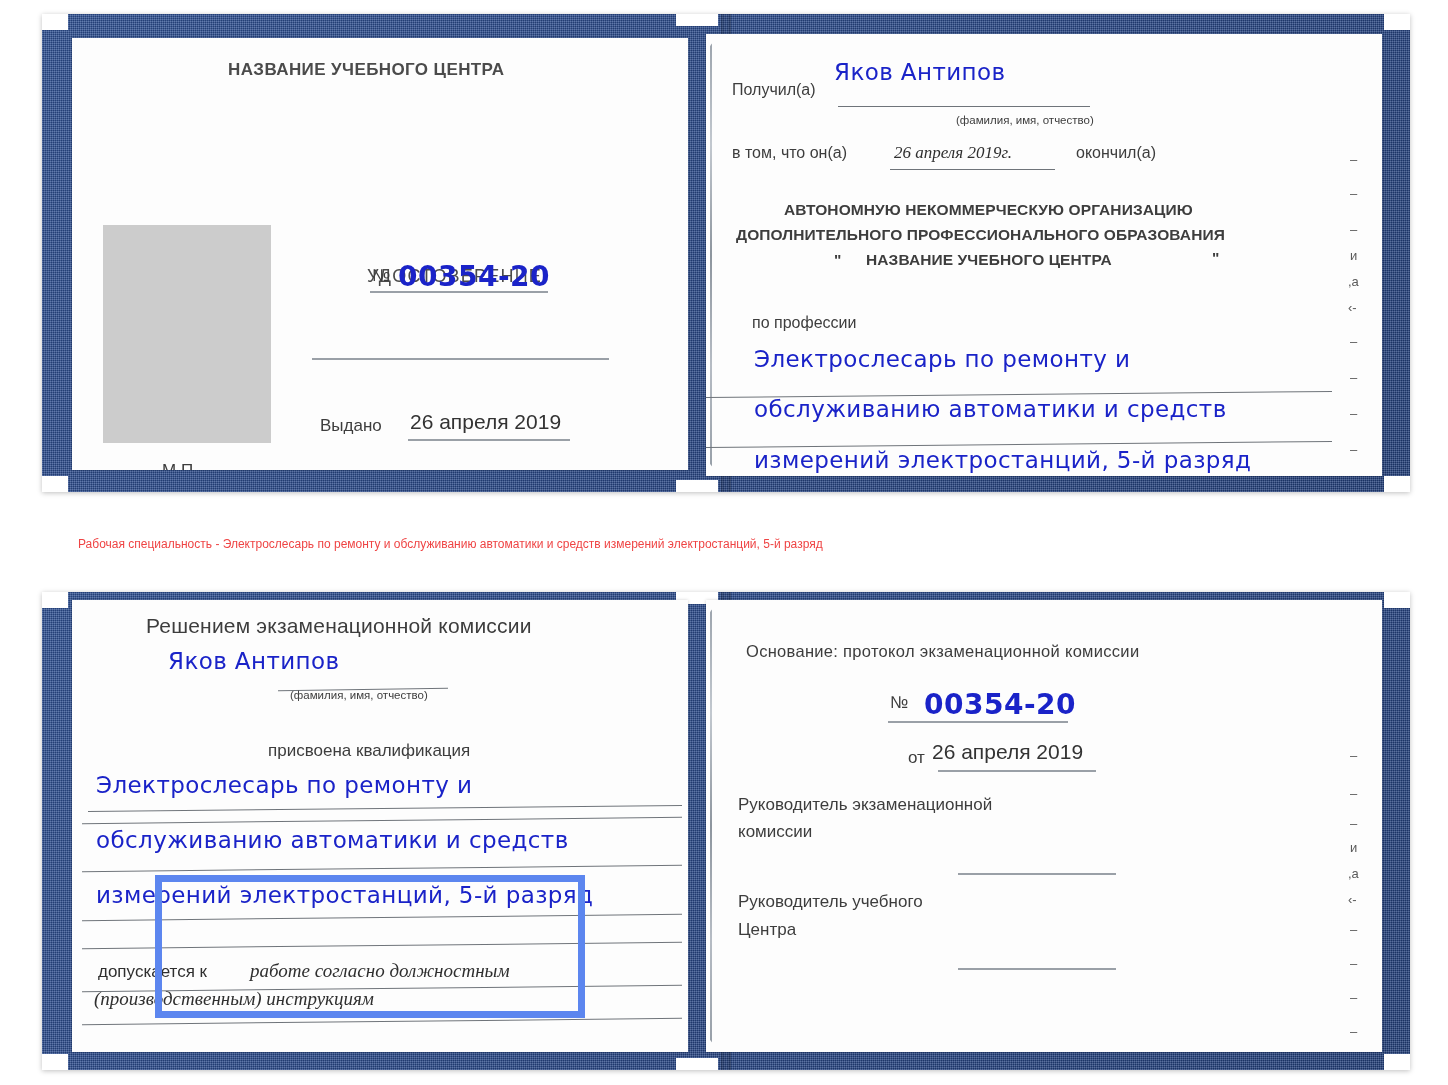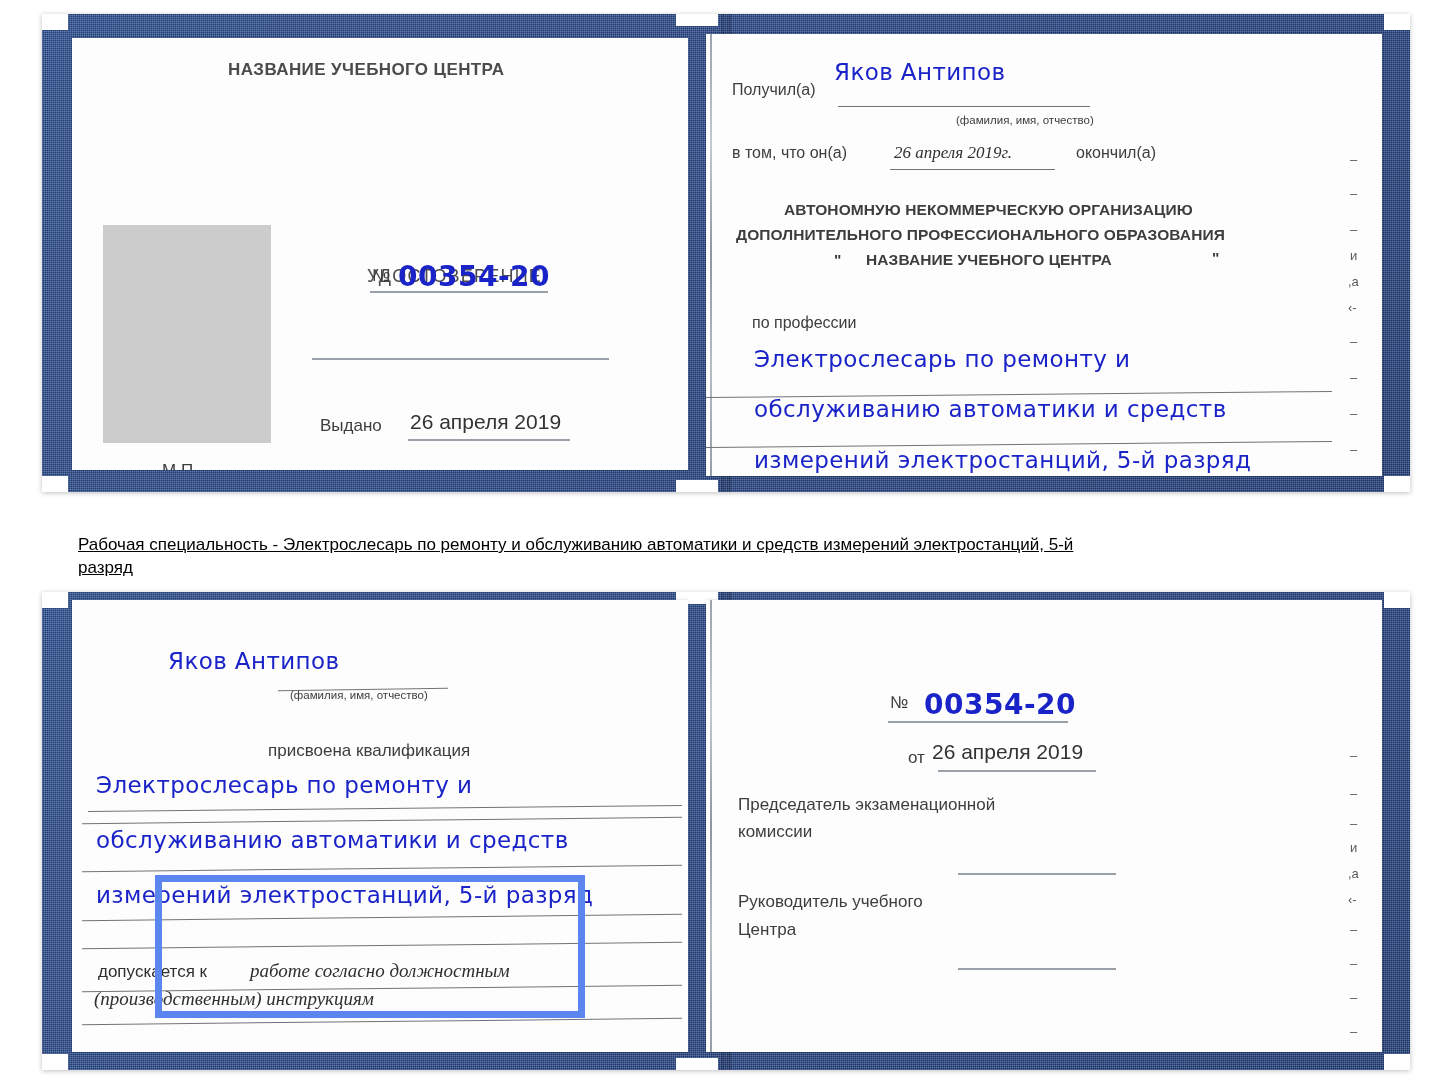--- a/index.html
+++ b/index.html
@@ -28,21 +28,21 @@
     pointer-events:none;
   }
   
   .notch{position:absolute;background:#ffffff;}
 
   
   .page{
     position:absolute;background:#fdfdfd;
     box-shadow:0 0 3px rgba(0,0,0,.18);
   }
-  .page-inner{position:absolute;inset:0;overflow:hidden;}
+  .page-inner{position:absolute;inset:0;overflow:hidden;border-radius:26px;}
   .spine-line{
     position:absolute;top:0;bottom:0;width:2px;
     background:linear-gradient(180deg,#9aa2ab,#c2c8cf,#8d959e,#b6bcc4,#959da6);
   }
 
   
   .t{position:absolute;white-space:nowrap;color:#3b3b3b;}
   .center-title{
     font-size:17px;font-weight:bold;letter-spacing:.4px;color:#4b4b4b;
   }
@@ -72,23 +72,22 @@
   .rulethin{position:absolute;height:1px;background:#6f747a;}
 
   
   .photo{position:absolute;background:#cccccc;}
 
   
   .edge{position:absolute;font-size:13px;color:#5a5a5a;}
 
   
   .caption{
-    position:absolute;font-size:17px;color:#000000;line-height:23px;
+    position:absolute;font-size:12px;color:#ef4444;line-height:23px;
     width:1000px;
-    text-decoration:underline;
   }
 
   
   .anno-box{
     position:absolute;border:7px solid #5c86ef;box-sizing:border-box;
     pointer-events:none;
   }
   .anno-text{
     position:absolute;color:#5c86ef;font-weight:bold;font-size:46px;
     letter-spacing:.5px;font-family:"Liberation Sans", sans-serif;
@@ -181,20 +180,21 @@
   </div>
   <div class="notch" style="left:42px;top:592px;width:26px;height:16px;"></div>
   <div class="notch" style="left:1384px;top:592px;width:26px;height:16px;"></div>
   <div class="notch" style="left:42px;top:1054px;width:26px;height:16px;"></div>
   <div class="notch" style="left:1384px;top:1054px;width:26px;height:16px;"></div>
   <div class="notch" style="left:676px;top:592px;width:42px;height:12px;"></div>
   <div class="notch" style="left:676px;top:1058px;width:42px;height:12px;"></div>
 
   <div class="page" style="left:72px;top:600px;width:616px;height:452px;">
     <div class="page-inner">
+      <div class="t" style="left:74px;top:14px;font-size:21px;color:#3d3d3d;letter-spacing:.2px;">Решением экзаменационной комиссии</div>
 
       <div class="t hand-big" style="left:96px;top:48px;">Яков Антипов</div>
       <div class="rulethin" style="left:206px;top:89px;width:170px;transform:rotate(-0.9deg);"></div>
       <div class="t lbl-sm" style="left:218px;top:89px;">(фамилия, имя, отчество)</div>
 
       <div class="t prn" style="left:196px;top:141px;">присвоена квалификация</div>
 
       <div class="t hand-big" style="left:24px;top:172px;">Электрослесарь по ремонту и</div>
       <div class="rulethin" style="left:16px;top:208px;width:594px;transform:rotate(-0.6deg);"></div>
 
@@ -213,30 +213,31 @@
       <div class="rulethin" style="left:10px;top:388px;width:600px;transform:rotate(-0.6deg);"></div>
       <div class="t ital" style="left:22px;top:388px;text-align:center;">(производственным) инструкциям</div>
       <div class="rulethin" style="left:10px;top:421px;width:600px;transform:rotate(-0.6deg);"></div>
     </div>
   </div>
 
   <div class="page" style="left:706px;top:600px;width:676px;height:452px;">
     <div class="page-inner">
       <div class="spine-line" style="left:4px;"></div>
 
+      <div class="t osn" style="left:40px;top:42px;">Основание: протокол экзаменационной комиссии</div>
 
       <div class="t prn" style="left:184px;top:93px;">№</div>
       <div class="t hand-b" style="left:218px;top:88px;">00354-20</div>
       <div class="rule2" style="left:182px;top:121px;width:180px;"></div>
 
       <div class="t prn" style="left:202px;top:148px;">от</div>
       <div class="t" style="left:226px;top:140px;font-size:21px;color:#333;">26 апреля 2019</div>
       <div class="rule2" style="left:232px;top:170px;width:158px;"></div>
 
-      <div class="t prn" style="left:32px;top:195px;">Председатель экзаменационной</div>
+      <div class="t prn" style="left:32px;top:195px;">Руководитель экзаменационной</div>
       <div class="t prn" style="left:32px;top:222px;">комиссии</div>
       <div class="rule2" style="left:252px;top:273px;width:158px;"></div>
 
       <div class="t prn" style="left:32px;top:292px;">Руководитель учебного</div>
       <div class="t prn" style="left:32px;top:320px;">Центра</div>
       <div class="rule2" style="left:252px;top:368px;width:158px;"></div>
 
       <div class="edge" style="left:644px;top:148px;">–</div>
       <div class="edge" style="left:644px;top:186px;">–</div>
       <div class="edge" style="left:644px;top:216px;">–</div>

